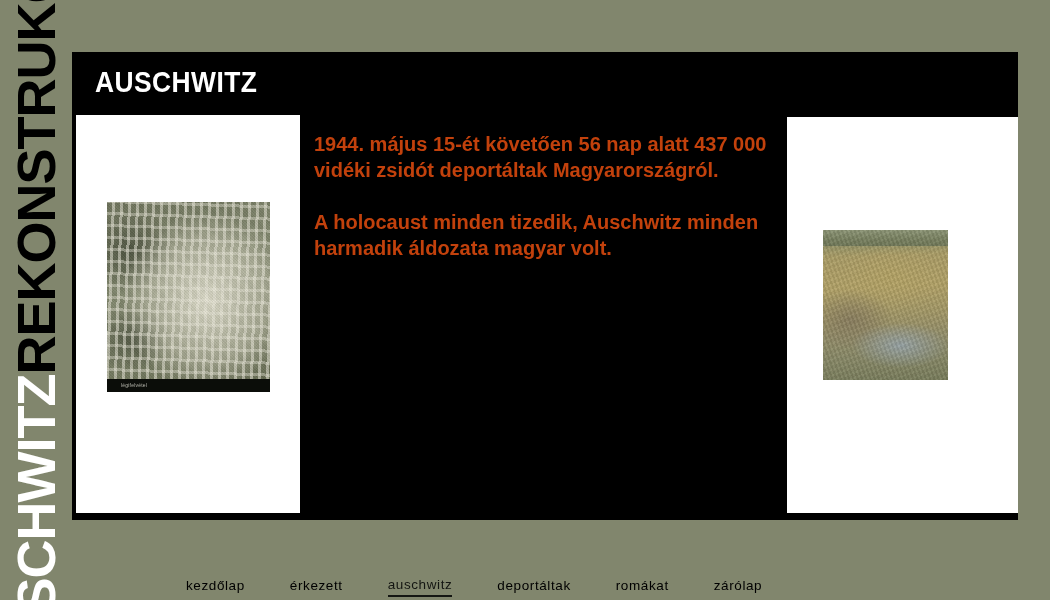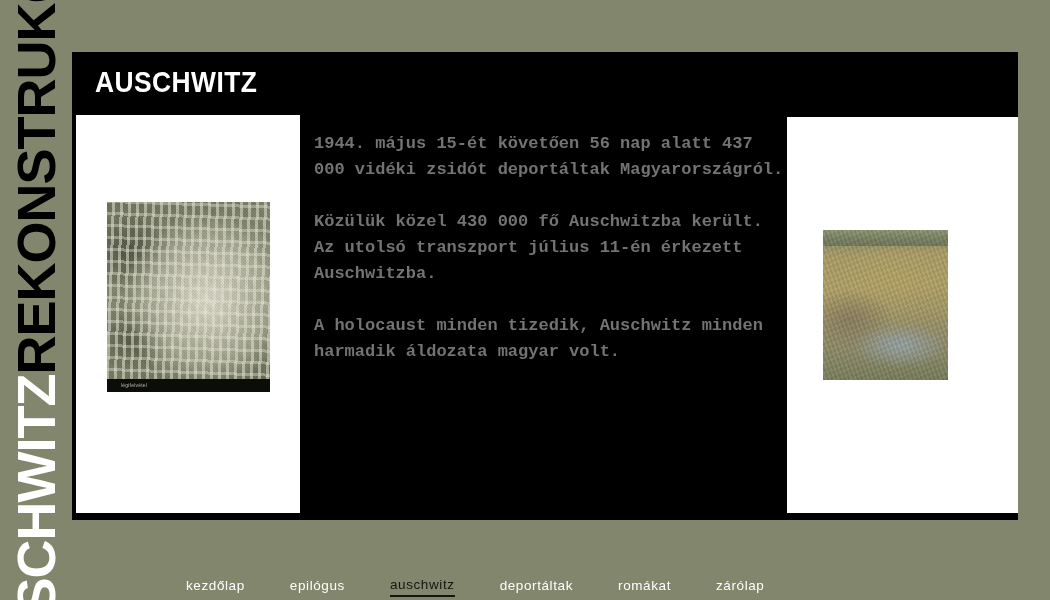--- a/index.html
+++ b/index.html
@@ -136,24 +136,24 @@
   
   .col-center {
     position:absolute;
     left:242px; top:0;
     width:470px; height:398px;
   }
   .body-text {
     position:absolute;
     left:0; top:16px;
     width:470px;
-    color:#737373;
-    font-family:Liberation Mono, monospace;
+    color:#c2410c;
+    font-family:Liberation Sans, sans-serif;
     font-weight:bold;
-    font-size:17px;
+    font-size:20px;
     line-height:26px;
   }
   .body-text p { margin:0 0 26px 0; }
   .body-text p:last-child { margin-bottom:0;margin-top:8px; }
 
   
   .col-right {
     position:absolute;
     left:715px; top:2px;
     width:231px; height:396px;
@@ -195,21 +195,21 @@
     width:1050px; height:28px;
     display:flex;
     align-items:center;
     justify-content:flex-start;
     padding-left:186px;
   }
   .nav-item {
     font-family:"Liberation Sans", sans-serif;
     font-size:13.5px;
     line-height:18px;
-    color:#ffffff;
+    color:#000000;
     margin-right:45px;
     letter-spacing:0.6px;
     text-decoration:none;
     white-space:nowrap;
     cursor:pointer;
   }
   .nav-item:last-child { margin-right:8px; }
   .nav-item.active {
     color:#141612;
     border-bottom:2px solid #141612;
@@ -242,37 +242,36 @@
             <div class="aerial-caption">
               <div class="aerial-caption-text">légifelvétel</div>
             </div>
           </div>
         </div>
       </div>
 
       <div class="col-center">
         <div class="body-text">
           <p>1944. május 15-ét követően 56 nap alatt 437 000 vidéki zsidót deportáltak Magyarországról.</p>
-          <p>Közülük közel 430 000 fő Auschwitzba került. Az utolsó transzport július 11-én érkezett Auschwitzba.</p>
           <p>A holocaust minden tizedik, Auschwitz minden harmadik áldozata magyar volt.</p>
         </div>
       </div>
 
       <div class="col-right">
         <div class="ruins-photo">
           <div class="ruins-skyline"></div>
           <div class="ruins-grain"></div>
         </div>
       </div>
 
     </div>
   </div>
 
   <div class="nav">
     <a class="nav-item">kezdőlap</a>
-    <a class="nav-item">epilógus</a>
+    <a class="nav-item">érkezett</a>
     <a class="nav-item active">auschwitz</a>
     <a class="nav-item">deportáltak</a>
     <a class="nav-item">romákat</a>
     <a class="nav-item">zárólap</a>
   </div>
 
 </div>
 
 </body></html>

